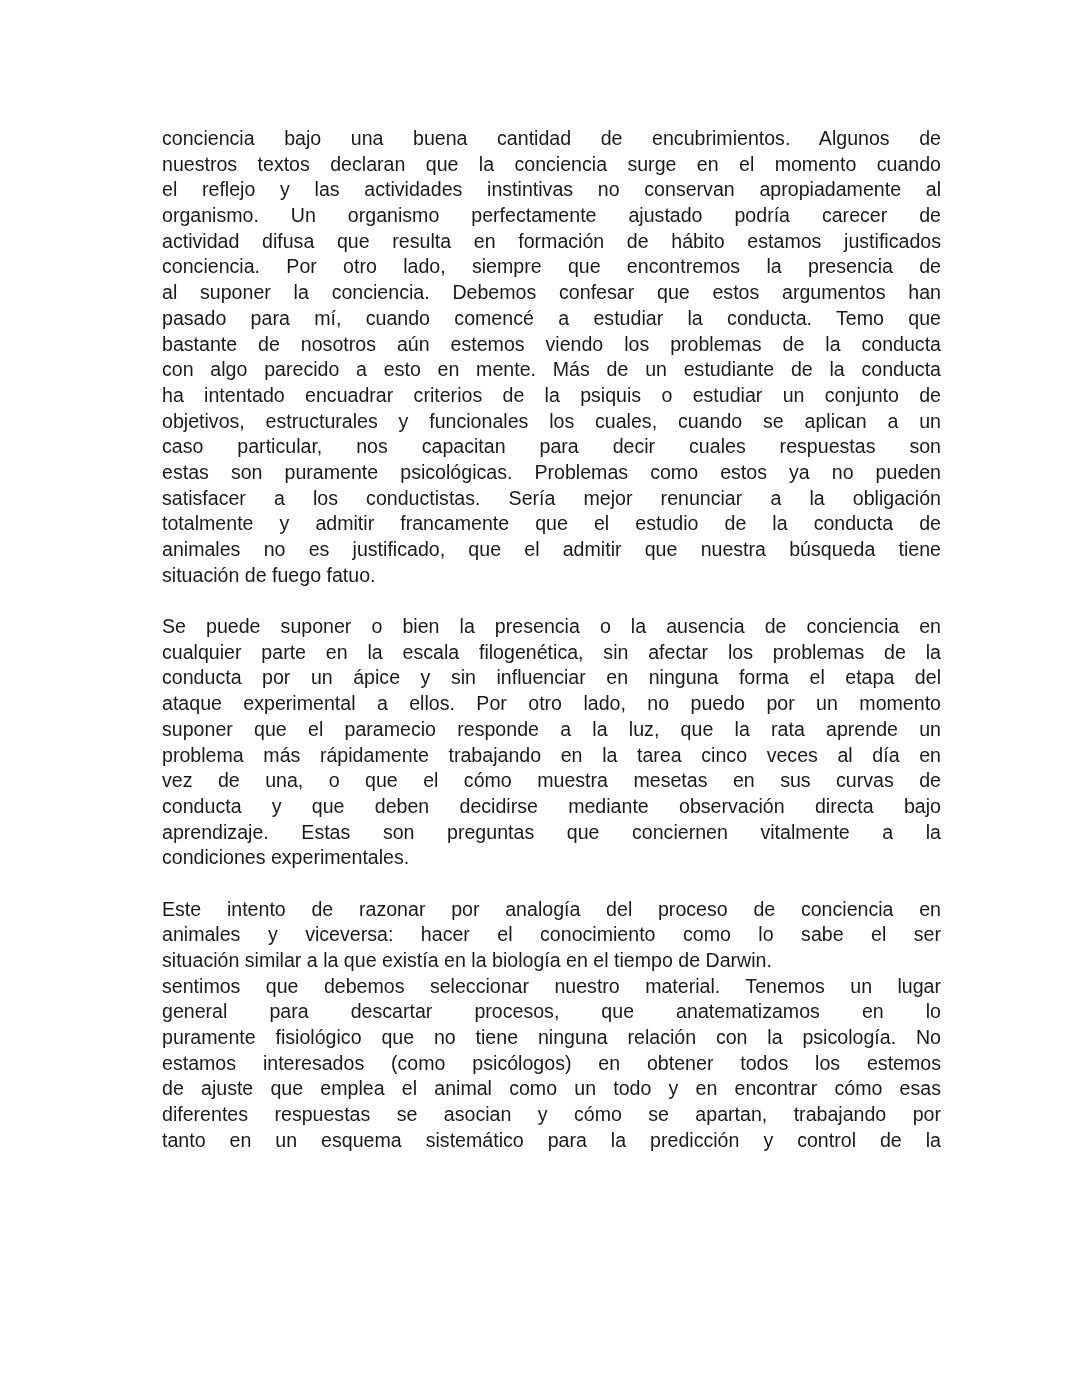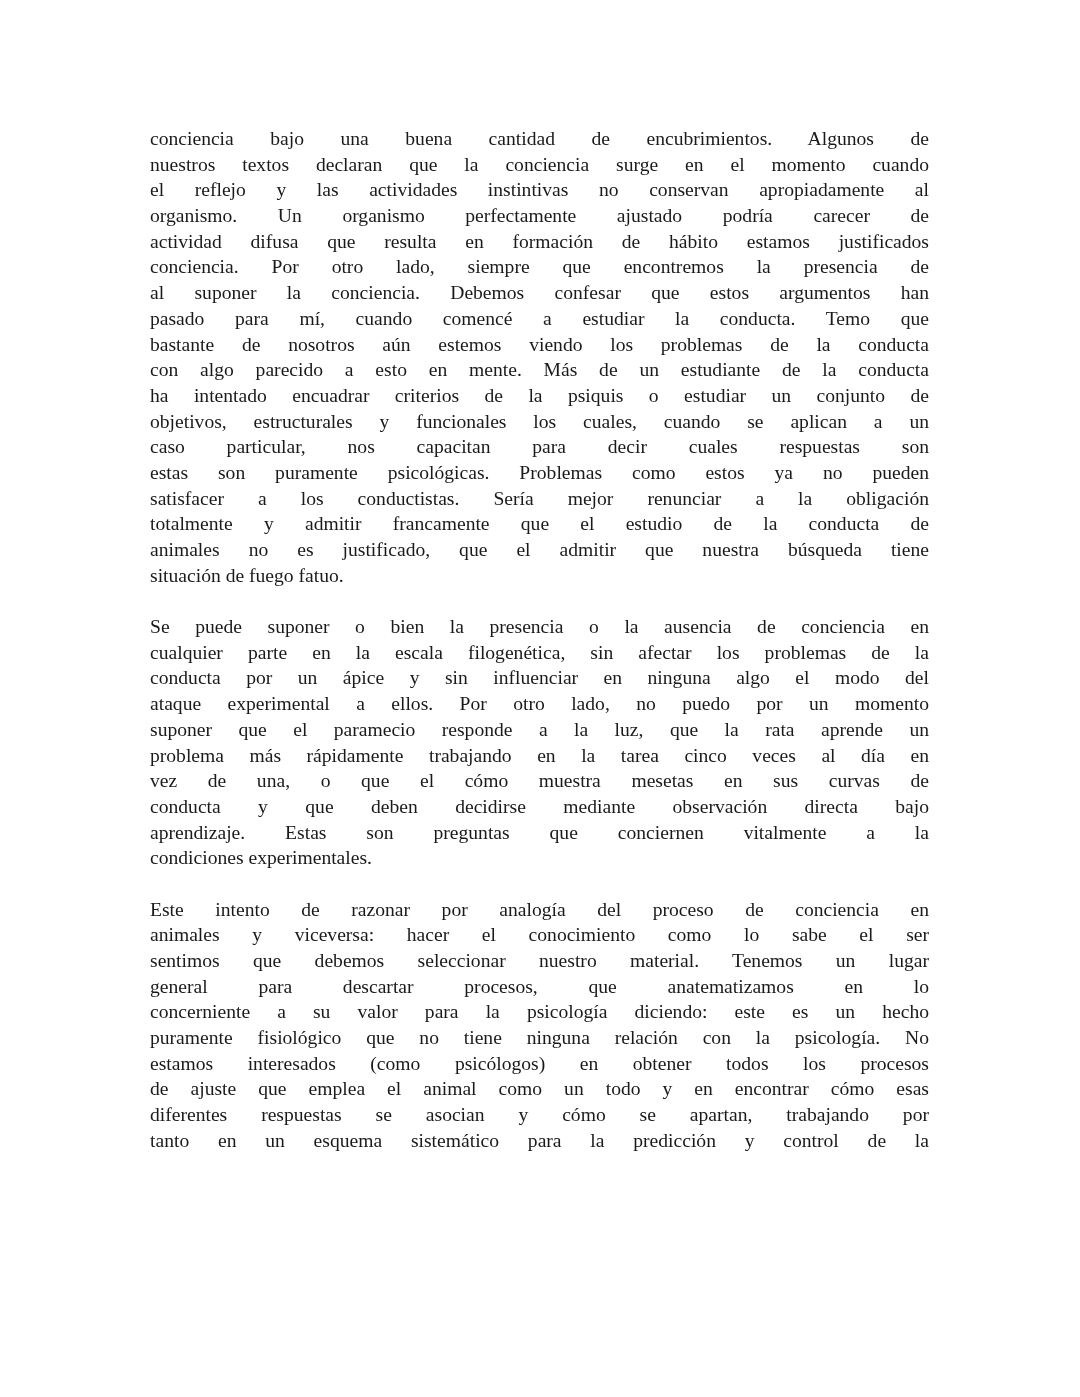--- a/index.html
+++ b/index.html
@@ -1,18 +1,18 @@
 <!DOCTYPE html>
 <html><head>
 <meta charset="utf-8">
 <style>
   html, body { margin: 0; padding: 0; background: #ffffff; }
   body { width: 1080px; height: 1397px; position: relative; overflow: hidden; }
-  .page { position: absolute; left: 150px; top: 126px; width: 779px;
-    font-family: Liberation Serif, serif; font-size: 19.6px; color: #1a1a1a; }
+  .page { position: absolute; left: 162px; top: 126px; width: 779px;
+    font-family: Liberation Sans, sans-serif; font-size: 19.6px; color: #1a1a1a; }
   .para { margin: 0 0 25.7px 0; }
   .line { height: 25.7px; line-height: 25.7px; white-space: nowrap; text-align: justify; text-align-last: justify; overflow: visible; }
   .line.last { text-align-last: left; }
 </style>
 </head>
 <body>
 
 <div class="page">
   <div class="para">
     <div class="line">conciencia bajo una buena cantidad de encubrimientos. Algunos de</div>
@@ -31,35 +31,35 @@
     <div class="line">estas son puramente psicológicas. Problemas como estos ya no pueden</div>
     <div class="line">satisfacer a los conductistas. Sería mejor renunciar a la obligación</div>
     <div class="line">totalmente y admitir francamente que el estudio de la conducta de</div>
     <div class="line">animales no es justificado, que el admitir que nuestra búsqueda tiene</div>
     <div class="line last">situación de fuego fatuo.</div>
   </div>
 
   <div class="para">
     <div class="line">Se puede suponer o bien la presencia o la ausencia de conciencia en</div>
     <div class="line">cualquier parte en la escala filogenética, sin afectar los problemas de la</div>
-    <div class="line">conducta por un ápice y sin influenciar en ninguna algo el modo del</div>
+    <div class="line">conducta por un ápice y sin influenciar en ninguna forma el etapa del</div>
     <div class="line">ataque experimental a ellos. Por otro lado, no puedo por un momento</div>
     <div class="line">suponer que el paramecio responde a la luz, que la rata aprende un</div>
     <div class="line">problema más rápidamente trabajando en la tarea cinco veces al día en</div>
     <div class="line">vez de una, o que el cómo muestra mesetas en sus curvas de</div>
     <div class="line">conducta y que deben decidirse mediante observación directa bajo</div>
     <div class="line">aprendizaje. Estas son preguntas que conciernen vitalmente a la</div>
     <div class="line last">condiciones experimentales.</div>
   </div>
 
   <div class="para">
     <div class="line">Este intento de razonar por analogía del proceso de conciencia en</div>
     <div class="line">animales y viceversa: hacer el conocimiento como lo sabe el ser</div>
+    <div class="line last">situación similar a la que existía en la biología en el tiempo de Darwin.</div>
     <div class="line">sentimos que debemos seleccionar nuestro material. Tenemos un lugar</div>
     <div class="line">general para descartar procesos, que anatematizamos en lo</div>
-    <div class="line">concerniente a su valor para la psicología diciendo: este es un hecho</div>
     <div class="line">puramente fisiológico que no tiene ninguna relación con la psicología. No</div>
-    <div class="line">estamos interesados (como psicólogos) en obtener todos los procesos</div>
+    <div class="line">estamos interesados (como psicólogos) en obtener todos los estemos</div>
     <div class="line">de ajuste que emplea el animal como un todo y en encontrar cómo esas</div>
     <div class="line">diferentes respuestas se asocian y cómo se apartan, trabajando por</div>
     <div class="line">tanto en un esquema sistemático para la predicción y control de la</div>
   </div>
 </div>
 
 </body></html>

